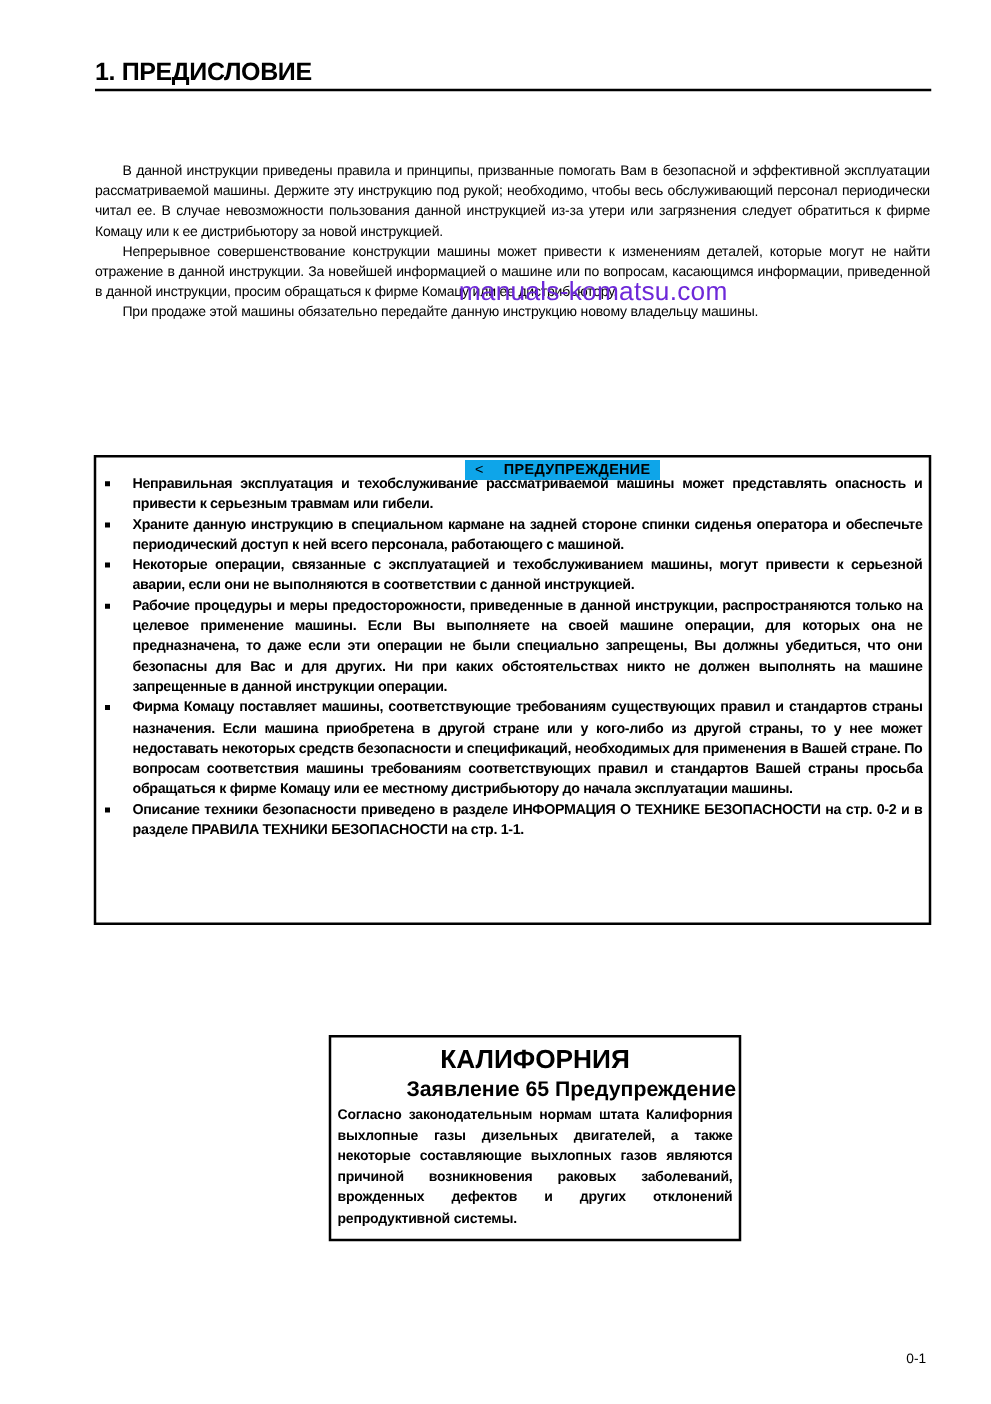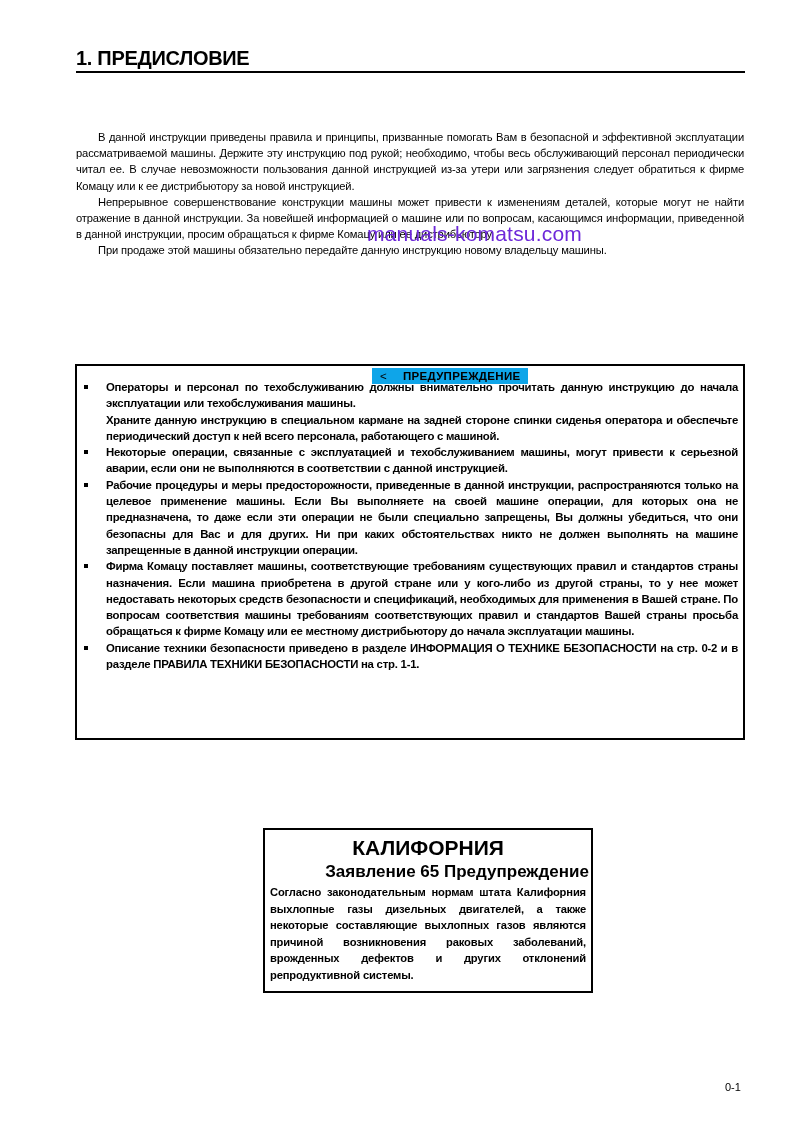--- a/index.html
+++ b/index.html
@@ -37,21 +37,24 @@
 <div class="watermark">manuals-komatsu.com</div>
 
 <div class="warn-box"></div>
 <div class="warn-label">
   <span class="sym">&lt;</span><span>ПРЕДУПРЕЖДЕНИЕ</span>
 </div>
 
 <ul class="warn-list">
   <li>
     <span class="bullet"></span>
-    <p>Операторы и персонал по техобслуживанию должны внимательно прочитать данную инструкцию до начала эксплуатации или техобслуживания машины.</p>
+    <p>Неправильная эксплуатация и техобслуживание рассматриваемой машины может представлять опасность и привести к серьезным травмам или гибели.</p>
+  </li>
+  <li>
+    <span class="bullet"></span>
     <p>Храните данную инструкцию в специальном кармане на задней стороне спинки сиденья оператора и обеспечьте периодический доступ к ней всего персонала, работающего с машиной.</p>
   </li>
   <li>
     <span class="bullet"></span>
     <p>Некоторые операции, связанные с эксплуатацией и техобслуживанием машины, могут привести к серьезной аварии, если они не выполняются в соответствии с данной инструкцией.</p>
   </li>
   <li>
     <span class="bullet"></span>
     <p>Рабочие процедуры и меры предосторожности, приведенные в данной инструкции, распространяются только на целевое применение машины. Если Вы выполняете на своей машине операции, для которых она не предназначена, то даже если эти операции не были специально запрещены, Вы должны убедиться, что они безопасны для Вас и для других. Ни при каких обстоятельствах никто не должен выполнять на машине запрещенные в данной инструкции операции.</p>
   </li>

